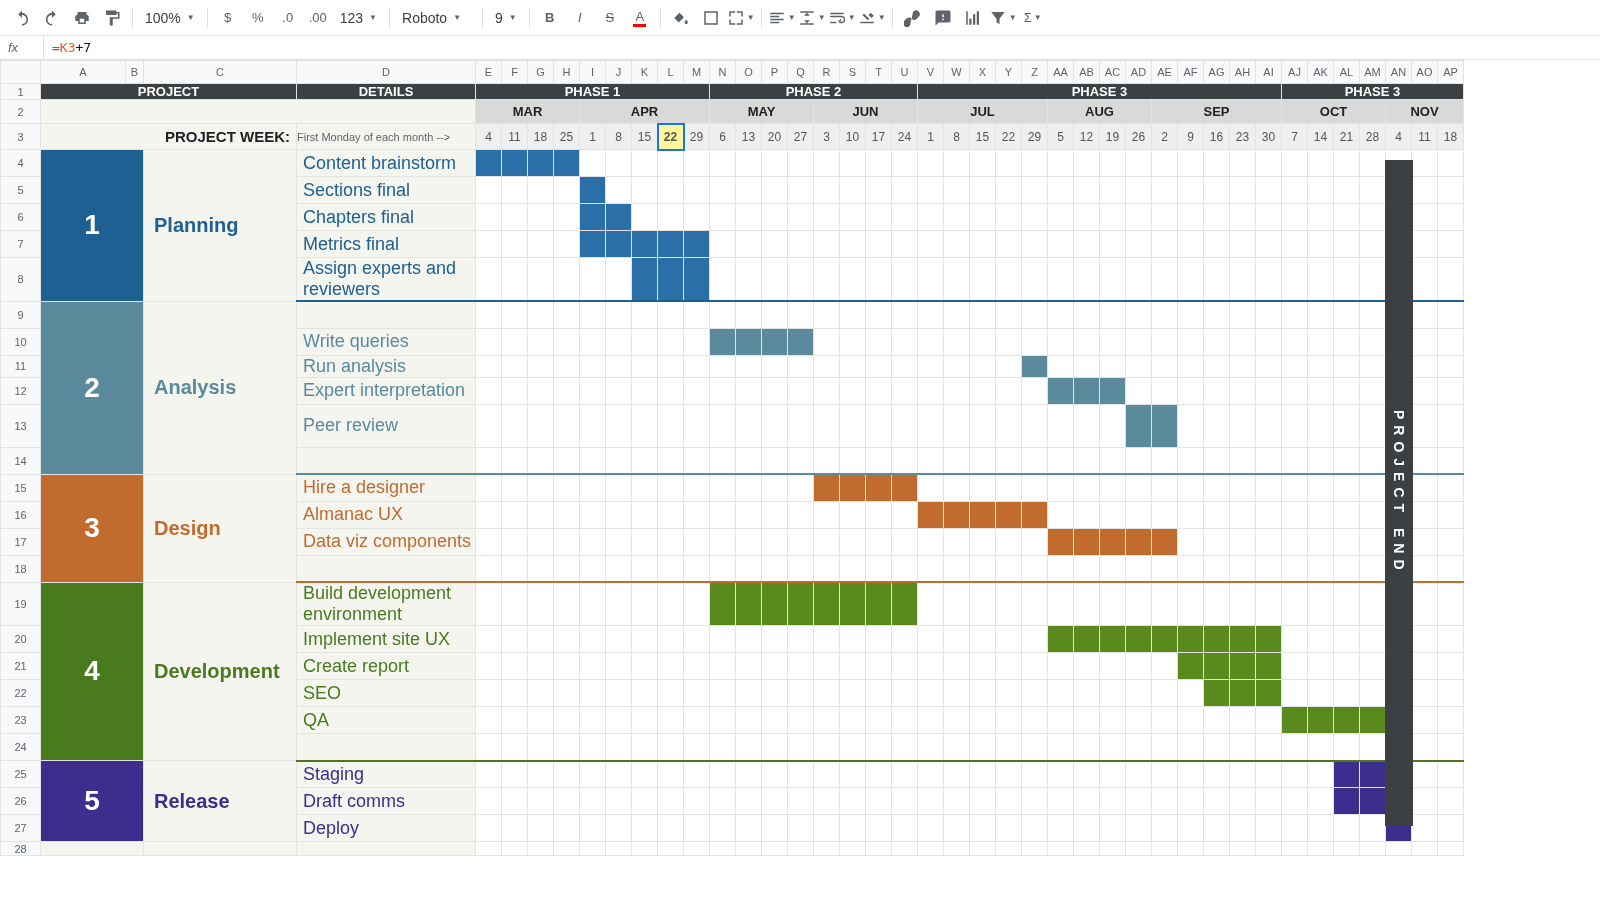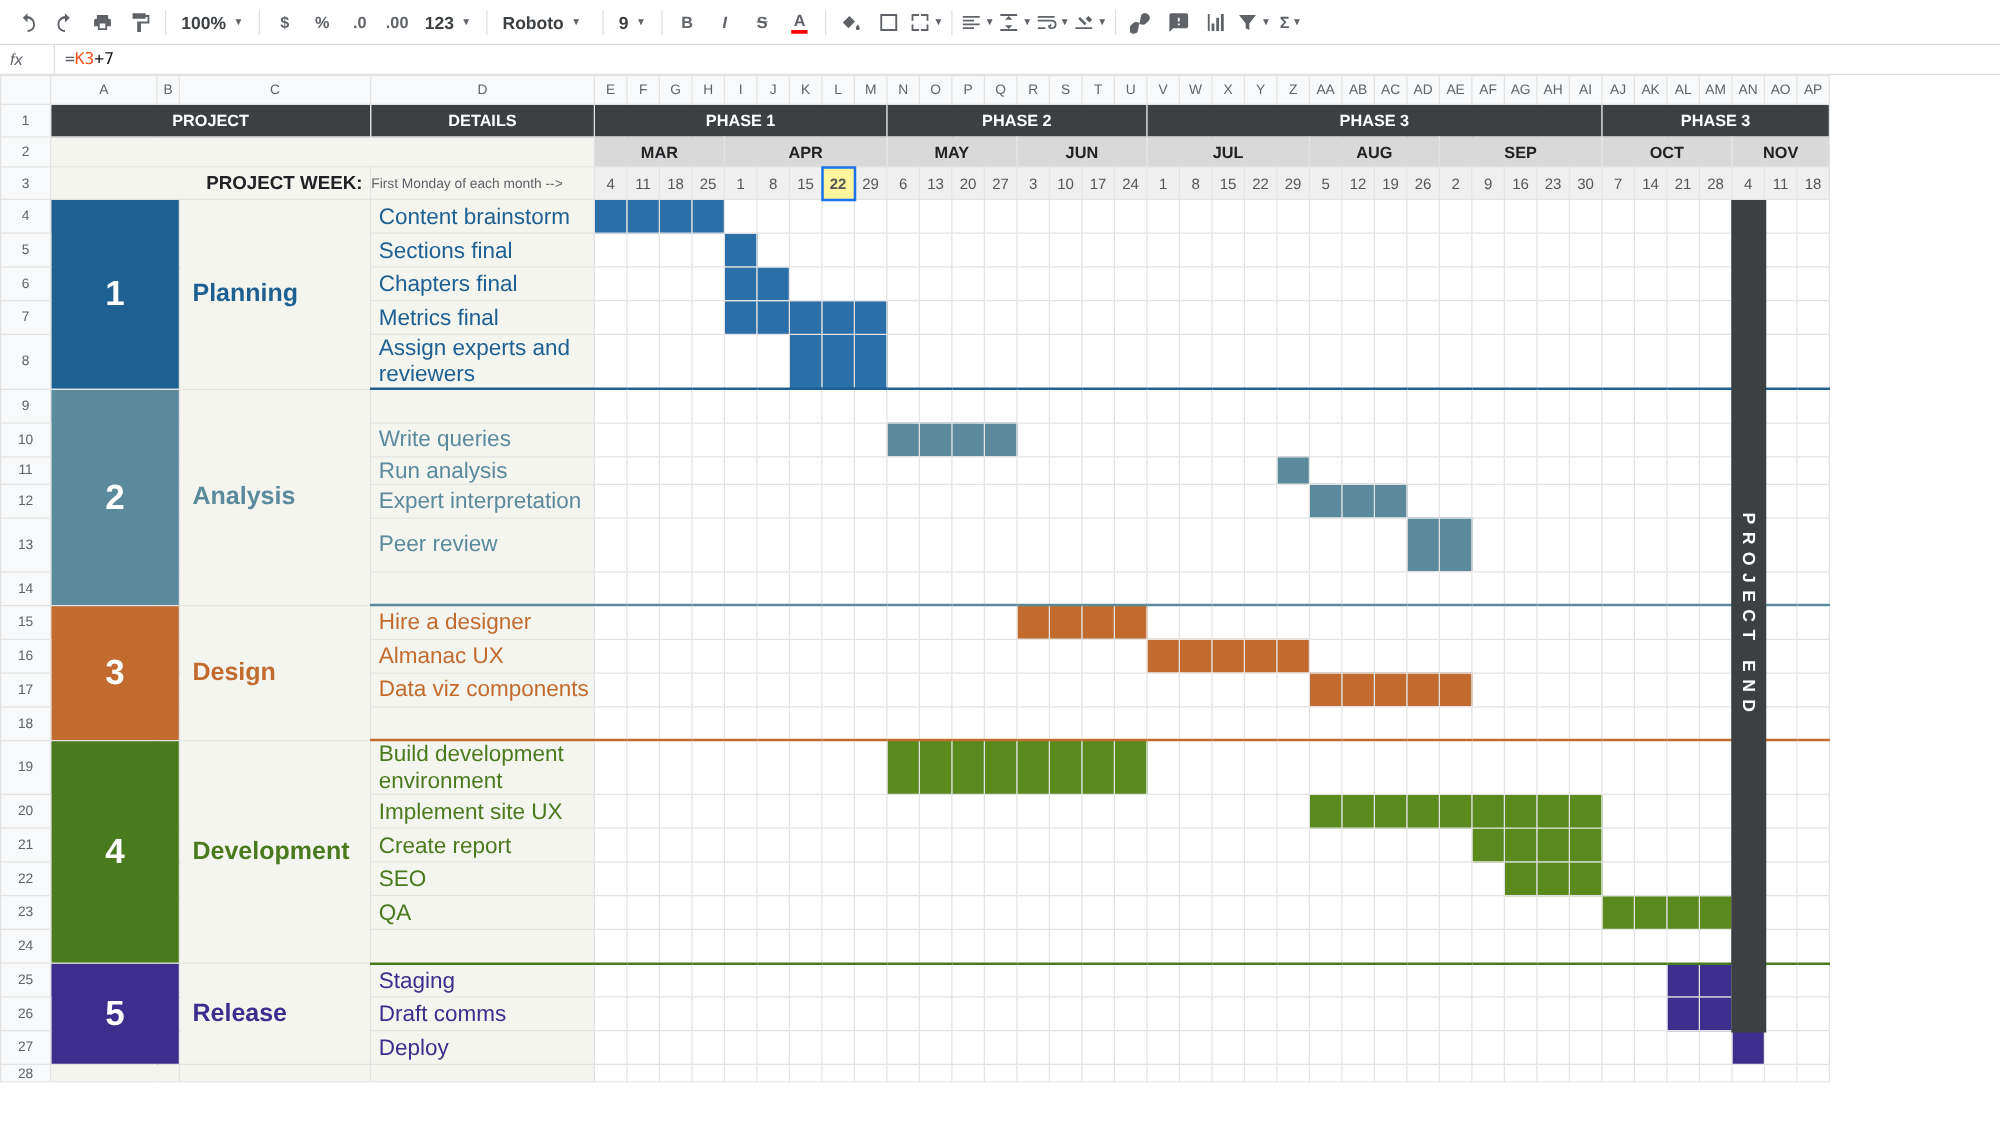--- a/index.html
+++ b/index.html
@@ -1,17 +1,17 @@
 <!DOCTYPE html>
 <html><head>
 <meta charset="utf-8">
 <style>
 * { box-sizing: border-box; margin: 0; padding: 0; }
 body { font-family: Arial, sans-serif; font-size: 13px; color: #202124; background: #fff; overflow: hidden; }
-.toolbar { height: 36px; border-bottom: 1px solid #e0e0e0; display: flex; align-items: center; padding: 0 8px; gap: 2px; font-weight: bold; }
+.toolbar { height: 36px; border-bottom: 1px solid #e0e0e0; display: flex; align-items: center; padding: 0 8px; gap: 2px; }
 .toolbar .sep { width: 1px; height: 20px; background: #e0e0e0; margin: 0 4px; }
 .toolbar .btn { width: 28px; height: 28px; display: flex; align-items: center; justify-content: center; border-radius: 3px; cursor: pointer; color: #5f6368; }
 .toolbar .txt { padding: 0 6px; font-size: 14px; color: #3c4043; display: flex; align-items: center; gap: 4px; }
 .toolbar .dd::after { content: "▼"; font-size: 8px; color: #5f6368; margin-left: 2px; }
 .fxbar { height: 24px; border-bottom: 1px solid #e0e0e0; display: flex; align-items: center; padding: 0 8px; font-style: italic; color: #5f6368; }
 .fxbar .fx-label { width: 35px; }
 .fxbar .fx-input { font-style: normal; font-family: monospace; font-size: 13px; padding-left: 8px; border-left: 1px solid #e0e0e0; height: 100%; display: flex; align-items: center; }
 .fxbar .fx-input .ref { color: #f4511e; }
 .fxbar .fx-input .plus { color: #111; }
 
@@ -266,21 +266,21 @@
           <th>AL</th>
           <th>AM</th>
           <th>AN</th>
           <th>AO</th>
           <th>AP</th>
         </tr>
 </thead>
 <tbody id="gridbody">
         <tr>
           <td class="rowhdr">1</td>
-          <td class="hdr-dark" colspan="3" style="height: 26px;">PROJECT</td>
+          <td class="hdr-dark" colspan="3" style="height: 16px;">PROJECT</td>
           <td class="hdr-dark">DETAILS</td>
           <td class="hdr-dark" colspan="9">PHASE 1</td>
           <td class="hdr-dark" colspan="8">PHASE 2</td>
           <td class="hdr-dark" colspan="14">PHASE 3</td>
           <td class="hdr-dark" colspan="7">PHASE 3</td>
         </tr>
         <tr>
           <td class="rowhdr">2</td>
           <td class="lt" colspan="4" style="height: 24px;"></td>
           <td class="hdr-gray" colspan="4">MAR</td>

